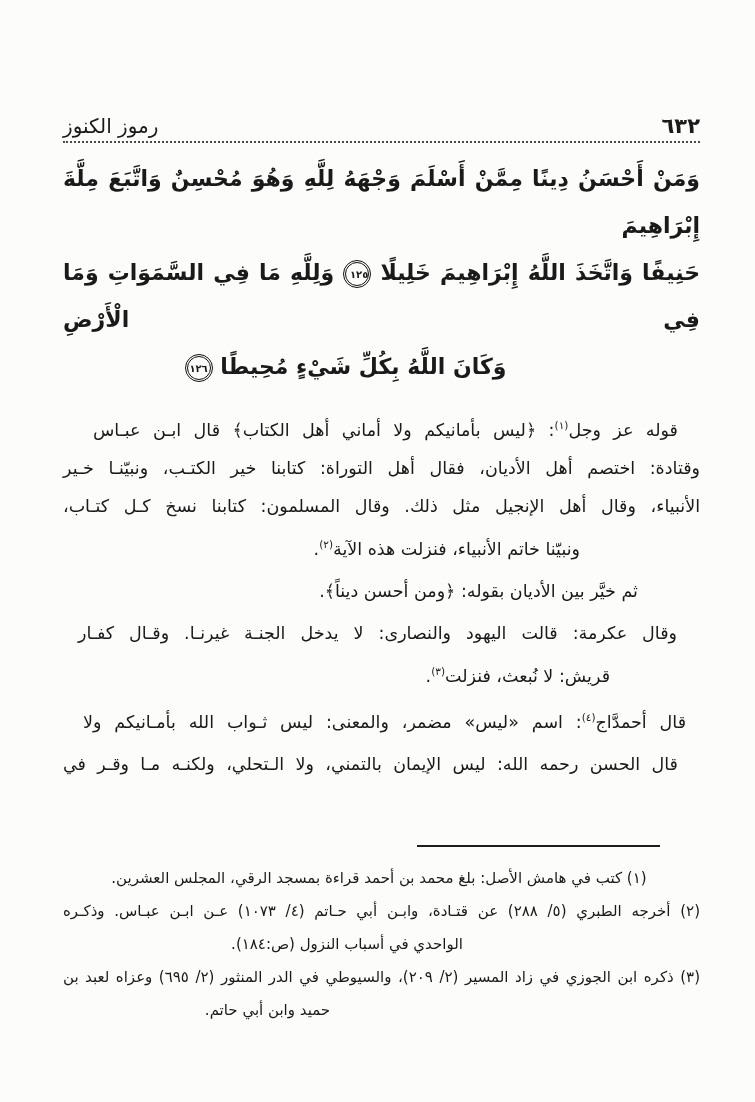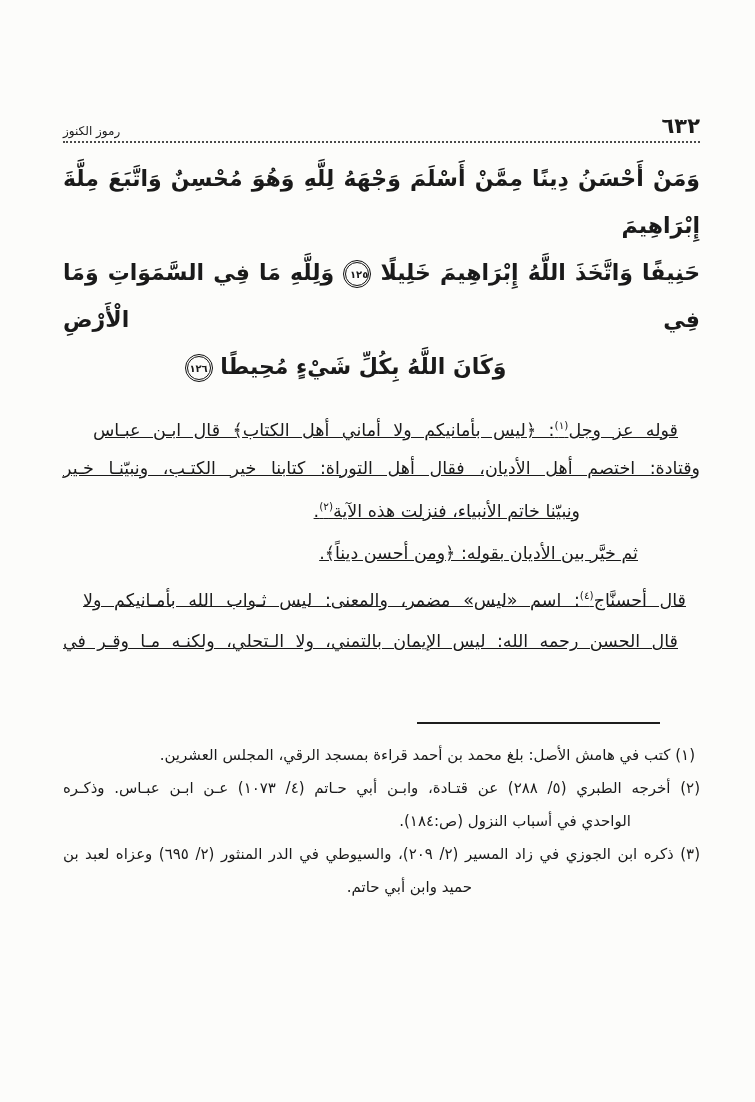--- a/index.html
+++ b/index.html
@@ -19,21 +19,21 @@
     width:637px;
   }
   
   .hdr{
     margin-top:114px;
     display:flex;
     justify-content:space-between;
     align-items:flex-end;
   }
   .pagenum{font-size:21px;font-weight:bold;letter-spacing:2px;}
-  .booktitle{font-size:12px;}
+  .booktitle{font-size:20px;}
   .hdr-rule{
     margin-top:3px;
     border-bottom:2px dotted #4a4a4a;
     height:0;
   }
   
   .quran{
     margin-top:12px;
     font-size:22px;
     font-weight:bold;
@@ -53,38 +53,38 @@
     vertical-align:middle;
     letter-spacing:0;
     box-sizing:border-box;
   }
   
   .body{
     margin-top:16px;
     font-size:17.5px;
     line-height:38px;
   }
-  .bl{text-align:right;text-decoration:underline;}
+  .bl{text-align:right;}
   .bl.just{text-align:justify;text-align-last:justify;}
   .para{margin-top:4px;}
   sup.fnref{font-size:10.5px;letter-spacing:0;}
   
   .fn-rule{
     margin-top:62px;
     margin-left:auto;
     margin-right:40px;
     width:243px;
     border-top:2px solid #1d1d1d;
   }
   .footnotes{
     margin-top:15px;
     font-size:15px;
     line-height:33px;
   }
-  .fl{text-align:right;}
+  .fl{text-align:center;}
   .fl.just{text-align:justify;text-align-last:justify;}
 </style>
 </head>
 <body>
 
 <div class="page">
   <div class="content">
 
     <div class="hdr">
       <span class="pagenum">٦٣٢</span>
@@ -109,35 +109,46 @@
 
     <section class="body">
 
       <div class="para">
         <div class="bl just" style="margin-right:22px;margin-left:30px;">
           <span>قوله عز وجل</span><sup class="fnref">(١)</sup><span>: ﴿ليس بأمانيكم ولا أماني أهل الكتاب﴾ قال ابـن عبـاس</span>
         </div>
         <div class="bl just">
           <span>وقتادة: اختصم أهل الأديان، فقال أهل التوراة: كتابنا خير الكتـب، ونبيّنـا خـير</span>
         </div>
+        <div class="bl just">
+          <span>الأنبياء، وقال أهل الإنجيل مثل ذلك. وقال المسلمون: كتابنا نسخ كـل كتـاب،</span>
+        </div>
         <div class="bl" style="margin-right:120px;">
           <span>ونبيّنا خاتم الأنبياء، فنزلت هذه الآية</span><sup class="fnref">(٢)</sup><span>.</span>
         </div>
       </div>
 
       <div class="para">
         <div class="bl" style="margin-right:62px;">
           <span>ثم خيَّر بين الأديان بقوله: ﴿ومن أحسن ديناً﴾.</span>
         </div>
       </div>
 
+      <div class="para">
+        <div class="bl just" style="margin-right:23px;margin-left:15px;">
+          <span>وقال عكرمة: قالت اليهود والنصارى: لا يدخل الجنـة غيرنـا. وقـال كفـار</span>
+        </div>
+        <div class="bl" style="margin-right:90px;">
+          <span>قريش: لا نُبعث، فنزلت</span><sup class="fnref">(٣)</sup><span>.</span>
+        </div>
+      </div>
 
       <div class="para">
         <div class="bl just" style="margin-right:14px;margin-left:20px;">
-          <span>قال أحسنَّاج</span><sup class="fnref">(٤)</sup><span>: اسم «ليس» مضمر، والمعنى: ليس ثـواب الله بأمـانيكم ولا</span>
+          <span>قال أحمدَّاج</span><sup class="fnref">(٤)</sup><span>: اسم «ليس» مضمر، والمعنى: ليس ثـواب الله بأمـانيكم ولا</span>
         </div>
       </div>
 
       <div class="para">
         <div class="bl just" style="margin-right:22px;">
           <span>قال الحسن رحمه الله: ليس الإيمان بالتمني، ولا الـتحلي، ولكنـه مـا وقـر في</span>
         </div>
       </div>
 
     </section>

